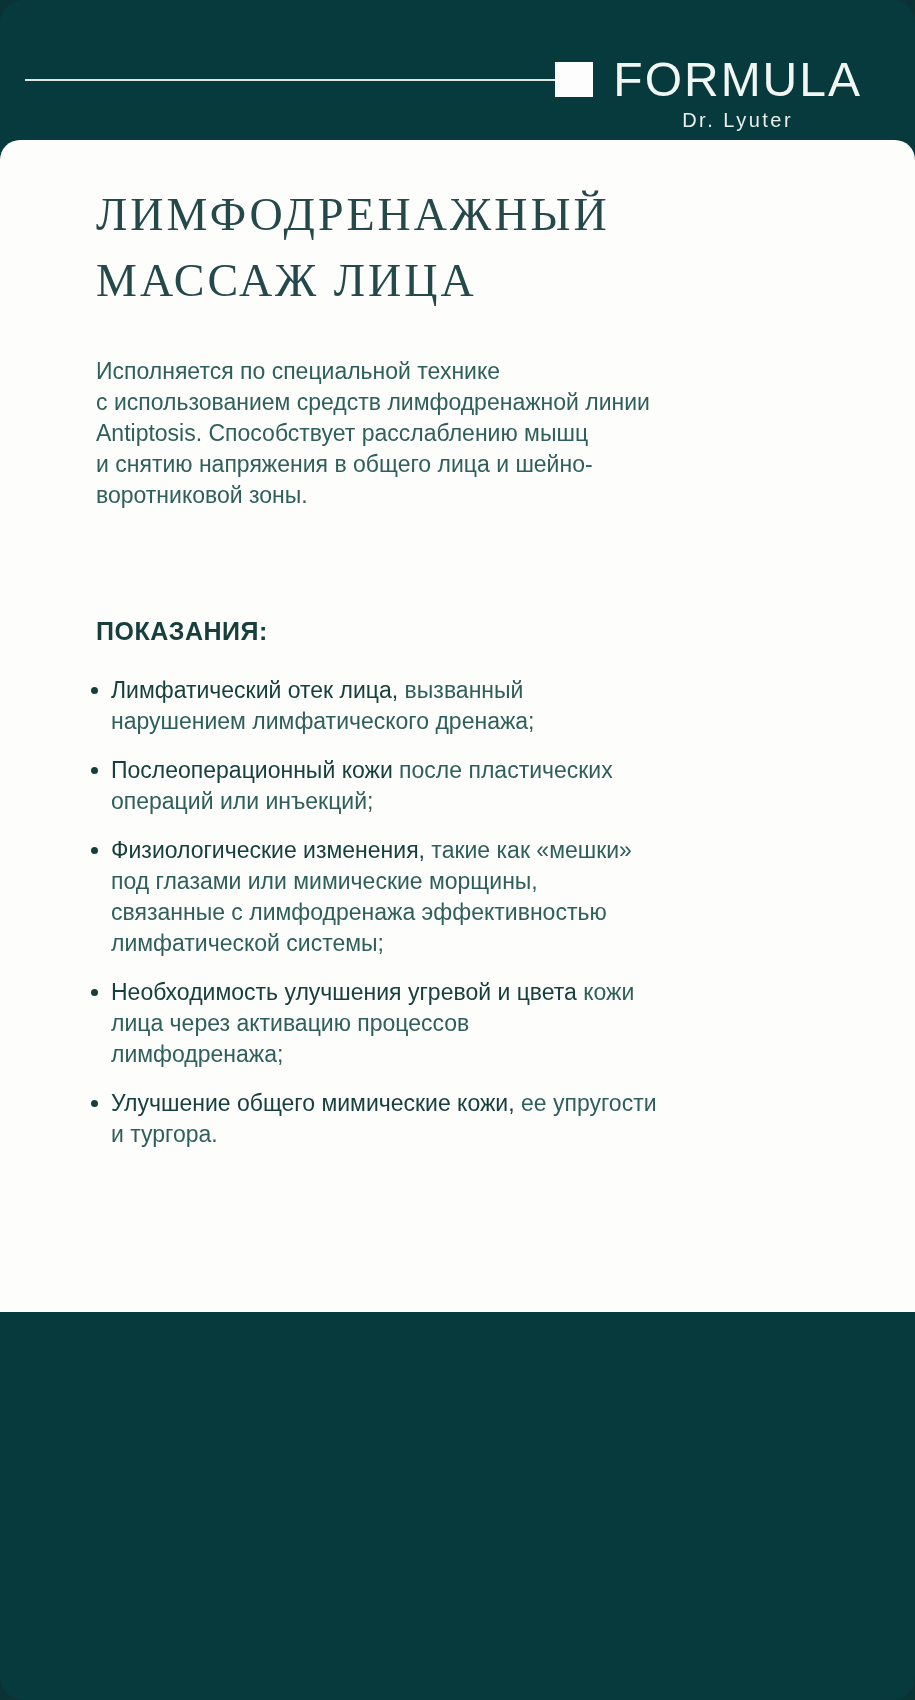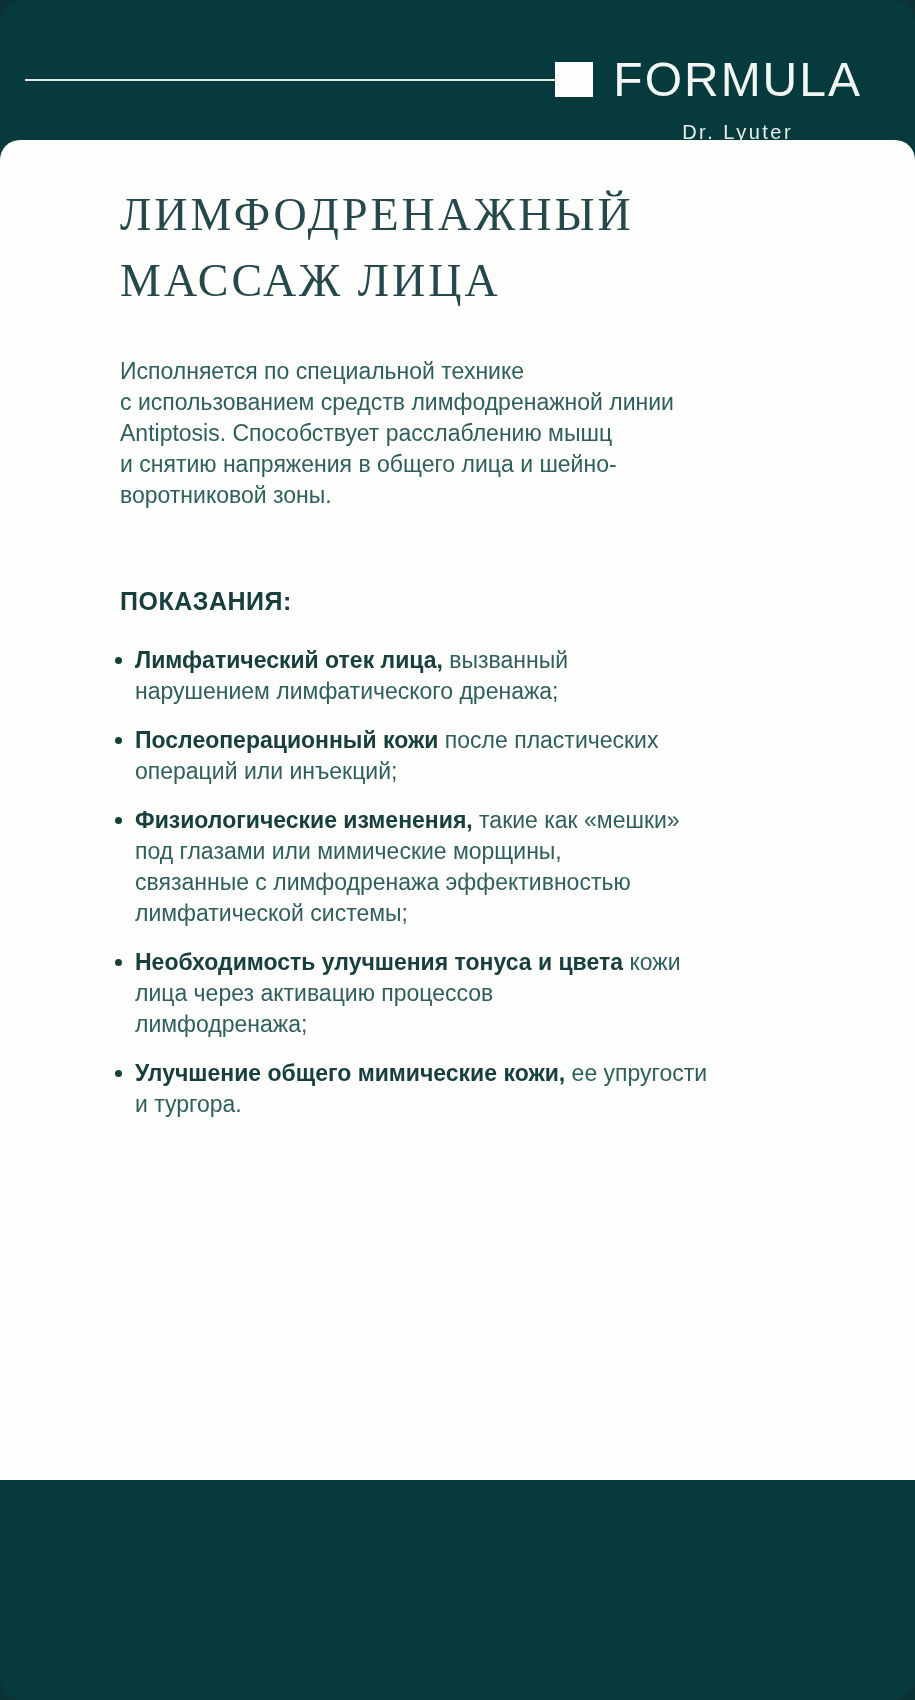--- a/index.html
+++ b/index.html
@@ -17,59 +17,59 @@
   
   .brand-band{position:absolute;top:0;left:0;width:915px;height:140px;background:var(--band);}
   .header-rule{position:absolute;left:25px;top:79px;width:530px;height:2px;background:var(--rule);}
   .brand-square{position:absolute;left:555px;top:62px;width:38px;height:35px;background:#fcfdfc;}
   .logo{position:absolute;right:53px;top:56px;text-align:center;color:var(--logo-text);}
   .logo-main{
     font-size:48px;line-height:1;font-weight:300;letter-spacing:2px;
     font-family:"Liberation Sans",sans-serif;
   }
   .logo-sub{
-    margin-top:18px;font-size:20px;line-height:1;font-weight:400;letter-spacing:2.5px;
+    margin-top:6px;font-size:20px;line-height:1;font-weight:400;letter-spacing:2.5px;
     color:#e9f0ec;
   }
   
   .sheet{
-    position:absolute;top:140px;left:0;width:915px;height:1340px;
+    position:absolute;top:140px;left:0;width:915px;height:1172px;
     background:var(--sheet);border-radius:20px 20px 0 0;
-    padding:0 55px 0 120px;
+    padding:0 55px 0 96px;
   }
   .page-title{
     margin-top:42px;
     font-family:"Liberation Serif",serif;font-weight:400;
     font-size:46px;line-height:66px;letter-spacing:3px;
     color:var(--title-text);white-space:pre-line;
   }
   .intro{
     margin-top:42px;
     font-size:23px;line-height:31px;
     color:var(--body-text);white-space:pre-line;
   }
   .indications-heading{
-    margin-top:74px;
+    margin-top:104px;
     font-size:25px;line-height:32px;font-weight:700;letter-spacing:0.5px;
     color:var(--bold-text);
   }
   .indications-list{
     list-style:none;margin:28px 0 0 -5px;
   }
   .indications-list li{
     display:flex;align-items:flex-start;
     margin-bottom:18px;
     font-size:23px;line-height:31px;color:var(--body-text);
   }
   .bullet-dot{
     flex:0 0 auto;width:7px;height:7px;border-radius:50%;
     background:var(--bold-text);margin:12px 13px 0 0;
   }
   .li-text{white-space:pre-line;}
-  .li-text b{font-weight:700;color:var(--bold-text);}
+  .li-text b{font-weight:400;color:var(--bold-text);}
 </style>
 </head>
 <body>
 
 <div class="canvas">
 
   <header class="brand-band">
     <div class="header-rule"></div>
     <div class="brand-square"></div>
     <div class="logo">
@@ -104,21 +104,21 @@
       </li>
       <li>
         <span class="bullet-dot"></span>
         <span class="li-text"><b>Физиологические изменения,</b><span> такие как «мешки»
 под глазами или мимические морщины,
 связанные с лимфодренажа эффективностью
 лимфатической системы;</span></span>
       </li>
       <li>
         <span class="bullet-dot"></span>
-        <span class="li-text"><b>Необходимость улучшения тонуса и цвета</b><span> кожи
+        <span class="li-text"><b>Необходимость улучшения угревой и цвета</b><span> кожи
 лица через активацию процессов
 лимфодренажа;</span></span>
       </li>
       <li>
         <span class="bullet-dot"></span>
         <span class="li-text"><b>Улучшение общего мимические кожи,</b><span> ее упругости
 и тургора.</span></span>
       </li>
     </ul>
 

